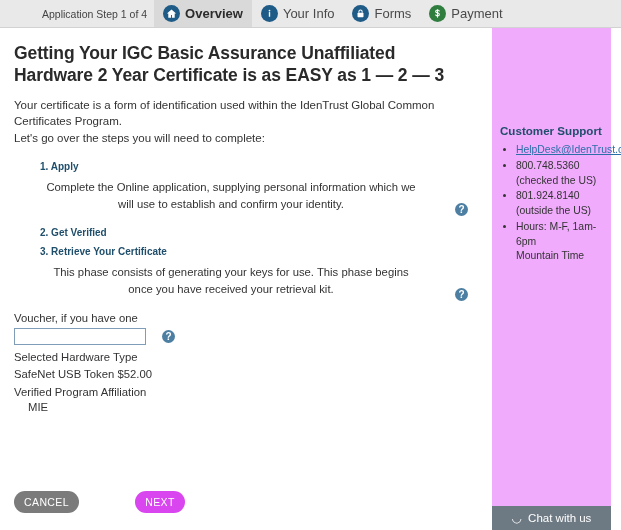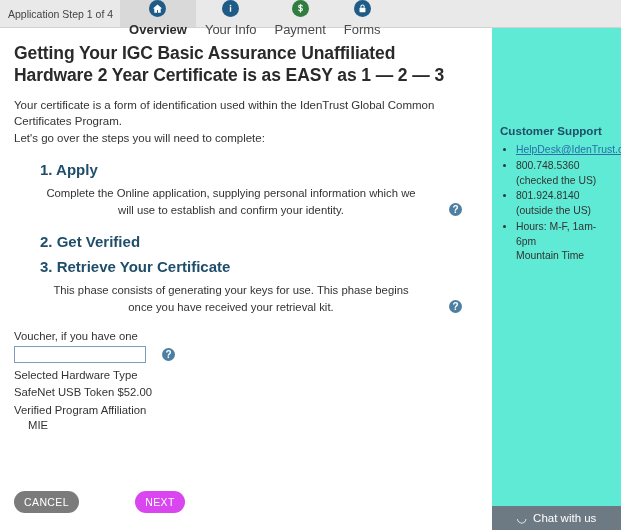--- a/index.html
+++ b/index.html
@@ -14,38 +14,38 @@
     position: relative;
   }
 
   
   .topnav {
     height: 28px;
     background: #e9e9e9;
     display: flex;
     align-items: stretch;
     border-bottom: 1px solid #d2d2d2;
+    padding-left: 34px;
   }
   .step-label {
     font-size: 10.5px;
     color: #444;
     display: flex;
     align-items: center;
     padding: 0 7px 0 8px;
     white-space: nowrap;
   }
   .nav-item {
     display: flex;
     align-items: center;
     gap: 5px;
     padding: 0 9px;
     font-size: 13px;
     color: #4a4a4a;
     white-space: nowrap;
-    flex-direction: column;
   }
   .nav-item.active {
     background: #d9d9d9;
     color: #2b2b2b;
     font-weight: bold;
   }
   .nav-ico {
     width: 17px; height: 17px;
     border-radius: 50%;
     background: #1f5b87;
@@ -61,44 +61,43 @@
   .nav-ico svg { display: block; }
 
   
   .body-wrap { display: flex; height: 502px; }
   .main {
     width: 492px;
     padding: 14px 16px 0 14px;
     position: relative;
   }
   .side {
-    width: 129px;
-    background: #5eead4;
+    width: 119px;
+    background: #f0abfc;
     position: relative;
-    margin-left: 6px;
   }
 
   
   h1.title {
     margin: 0 0 10px 0;
     font-size: 17.5px;
     line-height: 1.28;
     color: #2a2a2a;
     font-weight: bold;
     letter-spacing: -0.1px;
   }
   .intro {
     font-size: 11.5px;
     line-height: 1.45;
     color: #333;
     margin: 0 0 14px 0;
   }
   .step-block { margin: 0 0 2px 0; position: relative; }
   .step-head {
-    font-size: 15px;
+    font-size: 10px;
     font-weight: bold;
     color: #1f4e6b;
     margin: 8px 0 7px 26px;
   }
   .step-text {
     font-size: 11.3px;
     line-height: 1.5;
     color: #333;
     margin: 0 0 14px 26px;
     max-width: 382px;
@@ -229,37 +228,37 @@
     <span class="nav-ico">
       <svg width="11" height="11" viewBox="0 0 24 24" fill="#ffffff">
           <rect x="10.5" y="9" width="3" height="10"></rect>
           <circle cx="12" cy="5.5" r="1.9"></circle>
         </svg>
     </span>
     <span>Your Info</span>
   </div>
 
   <div class="nav-item">
+    <span class="nav-ico">
+      <svg width="11" height="11" viewBox="0 0 24 24" fill="none" stroke="#ffffff" stroke-width="2.2">
+          <rect x="5.5" y="10.5" width="13" height="9.5" rx="1.4" fill="#ffffff" stroke="none"></rect>
+          <path d="M8.5 10.5V7.8a3.5 3.5 0 0 1 7 0v2.7"></path>
+        </svg>
+    </span>
+    <span>Forms</span>
+  </div>
+
+  <div class="nav-item">
     <span class="nav-ico green">
       <svg width="11" height="11" viewBox="0 0 24 24" fill="none" stroke="#ffffff" stroke-width="2.4">
           <path d="M12 3v18"></path>
           <path d="M16 7.5c0-2-1.8-3-4-3s-4 1-4 3 1.8 2.8 4 3.2 4 1.2 4 3.3-1.8 3.2-4 3.2-4-1.2-4-3"></path>
         </svg>
     </span>
     <span>Payment</span>
-  </div>
-
-  <div class="nav-item">
-    <span class="nav-ico">
-      <svg width="11" height="11" viewBox="0 0 24 24" fill="none" stroke="#ffffff" stroke-width="2.2">
-          <rect x="5.5" y="10.5" width="13" height="9.5" rx="1.4" fill="#ffffff" stroke="none"></rect>
-          <path d="M8.5 10.5V7.8a3.5 3.5 0 0 1 7 0v2.7"></path>
-        </svg>
-    </span>
-    <span>Forms</span>
   </div>
 </div>
 
 <div class="body-wrap">
 
   <div class="main">
 
     <h1 class="title">Getting Your IGC Basic Assurance Unaffiliated Hardware 2 Year Certificate is as EASY as 1 — 2 — 3</h1>
 
     <p class="intro">

